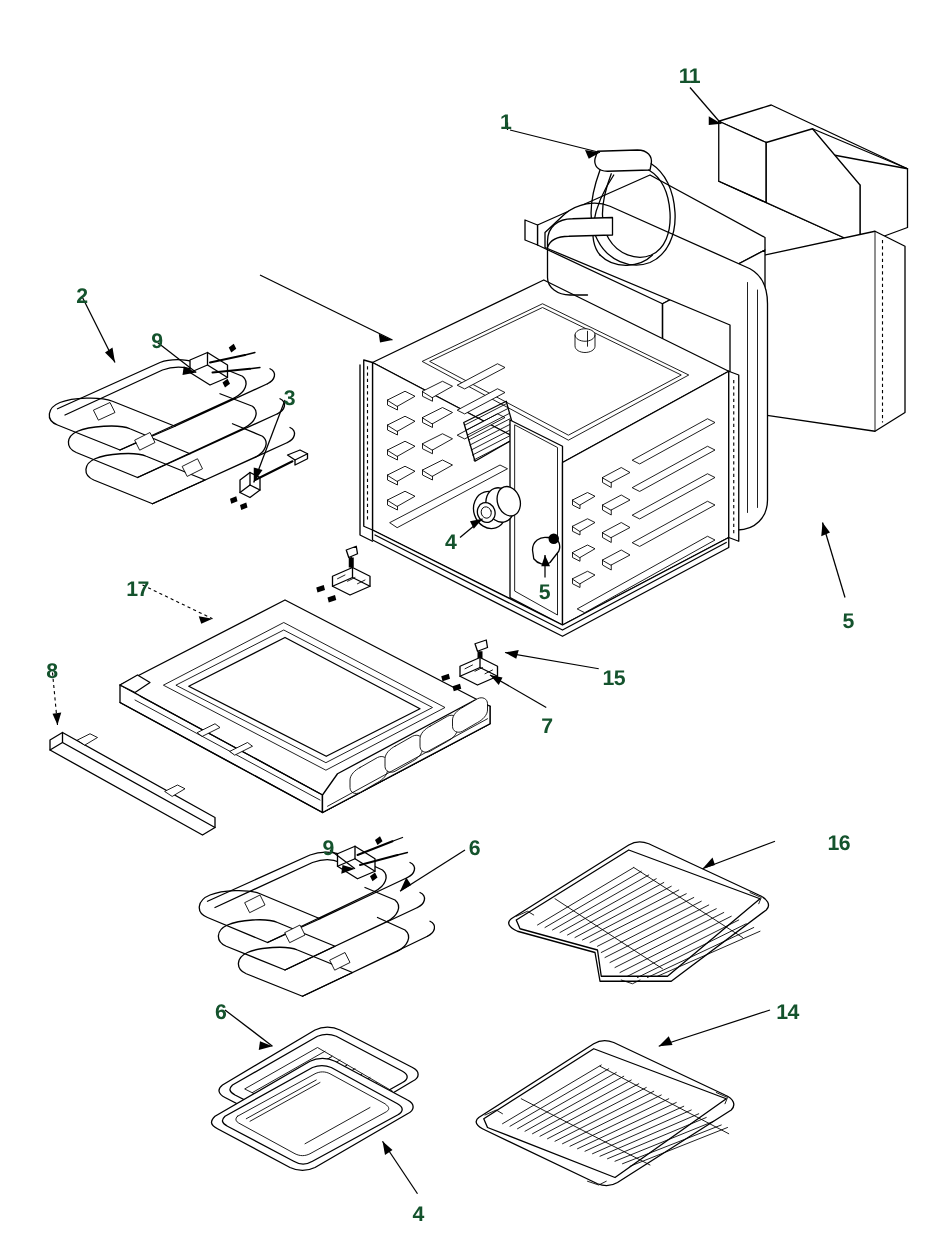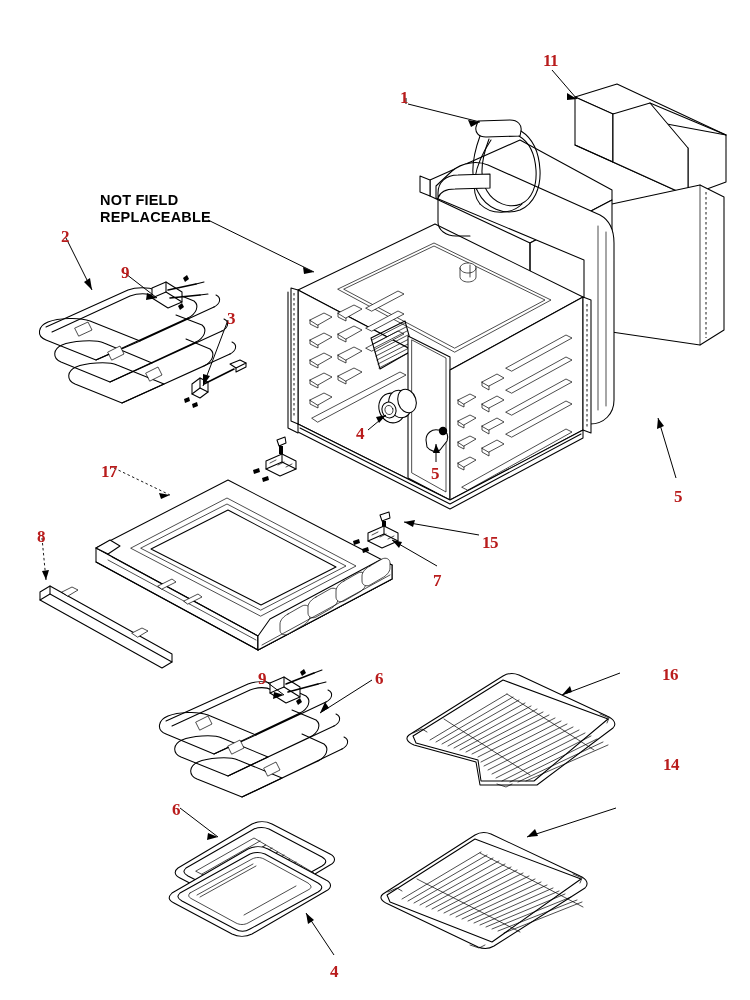--- a/index.html
+++ b/index.html
@@ -16,25 +16,25 @@
     overflow:hidden;
   }
   #diagram{
     position:absolute;
     left:0; top:0;
     width:750px;
     height:1000px;
   }
   .callout{
     position:absolute;
-    font-family:Liberation Serif, serif;
+    font-family:Liberation Sans, sans-serif;
     font-weight:bold;
     font-size:17px;
     line-height:1;
-    color:#b91c1c;
+    color:#14532d;
     letter-spacing:-0.5px;
     white-space:nowrap;
     user-select:none;
   }
   .note{
     position:absolute;
     font-family:"Liberation Sans", sans-serif;
     font-weight:bold;
     font-size:14.5px;
     line-height:17px;
@@ -500,35 +500,33 @@
       <path class="solid" d="M218,837 l-10,-4 l-1,7 z"></path>
 
       <path class="lead" d="M616,808 L527,837"></path>
       <path class="solid" d="M527,837 l11,-1 l-3,-7 z"></path>
 
       <path class="lead" d="M334,955 L306,913"></path>
       <path class="solid" d="M306,913 l2,11 l6,-4 z"></path>
     </g>
   </svg>
 
-  <div class="note" style="left:100px; top:192px;">NOT FIELD
-REPLACEABLE</div>
 
   <div class="callout" style="left:400px; top:89px;">1</div>
   <div class="callout" style="left:543px; top:52px;">11</div>
   <div class="callout" style="left:61px;  top:228px;">2</div>
   <div class="callout" style="left:121px; top:264px;">9</div>
   <div class="callout" style="left:227px; top:310px;">3</div>
   <div class="callout" style="left:356px; top:425px;">4</div>
   <div class="callout" style="left:431px; top:465px;">5</div>
   <div class="callout" style="left:674px; top:488px;">5</div>
   <div class="callout" style="left:482px; top:534px;">15</div>
   <div class="callout" style="left:101px; top:463px;text-align:center;">17</div>
   <div class="callout" style="left:433px; top:572px;">7</div>
   <div class="callout" style="left:37px;  top:528px;">8</div>
   <div class="callout" style="left:258px; top:670px;">9</div>
   <div class="callout" style="left:375px; top:670px;">6</div>
   <div class="callout" style="left:662px; top:666px;">16</div>
   <div class="callout" style="left:172px; top:801px;">6</div>
-  <div class="callout" style="left:621px; top:756px;margin-left:42px;">14</div>
+  <div class="callout" style="left:621px; top:801px;">14</div>
   <div class="callout" style="left:330px; top:963px;">4</div>
 
 </div>
 
 </body></html>

